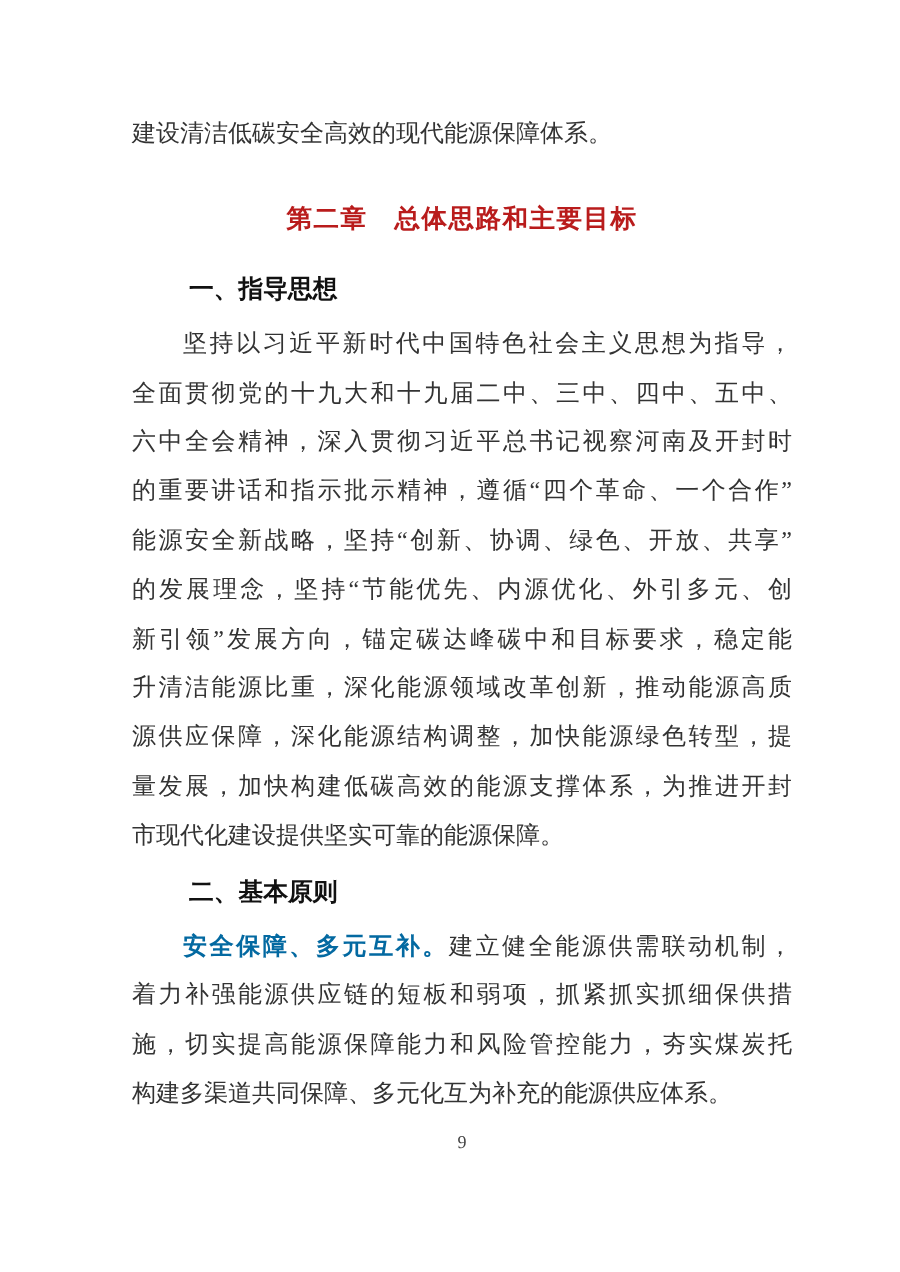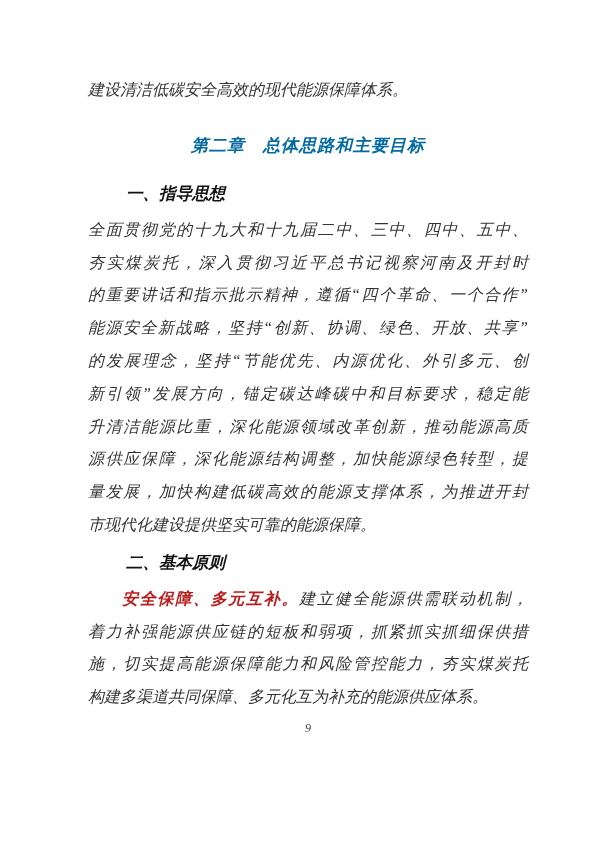--- a/index.html
+++ b/index.html
@@ -10,52 +10,51 @@
   .page {
     position: relative;
     width: 596px;
     height: 848px;
     background: #ffffff;
     box-sizing: border-box;
     padding: 74px 68px 0 88px;
     overflow: hidden;
     font-family: "Liberation Serif", "DejaVu Serif", serif;
     color: #333333;
-    font-style: italic;
   }
   .line {
     font-size: 16px;
     line-height: 32.8px;
     height: 32.8px;
     text-align: justify;
     text-align-last: justify;
     white-space: nowrap;
     color: #333333;
   }
   .line.end {
     text-align-last: left;
   }
   .line.indent {
     text-indent: 34px;
   }
   .line .lead {
     font-weight: 700;
-    color: #b91c1c;
+    color: #0369a1;
     font-family: "Liberation Sans", "DejaVu Sans", sans-serif;
     margin-top: 30px;
   }
   .chapter {
     margin: 22px 0 15px 0;
     font-size: 17px;
     line-height: 33px;
     height: 33px;
     font-weight: 700;
     text-align: center;
     letter-spacing: 1px;
-    color: #0369a1;
+    color: #b91c1c;
     font-family: "Liberation Sans", "DejaVu Sans", sans-serif;
   }
   .sec-heading {
     margin: 4px;
     font-size: 16.5px;
     line-height: 33px;
     height: 33px;
     font-weight: 700;
     text-indent: 34px;
     color: #111111;
@@ -78,22 +77,23 @@
 
 <div class="page">
 
   <div class="line end cont-line">建设清洁低碳安全高效的现代能源保障体系。</div>
 
   <h1 class="chapter">第二章　总体思路和主要目标</h1>
 
   <h2 class="sec-heading">一、指导思想</h2>
 
   <div class="para">
+      <div class="line indent">坚持以习近平新时代中国特色社会主义思想为指导，</div>
       <div class="line">全面贯彻党的十九大和十九届二中、三中、四中、五中、</div>
-      <div class="line">夯实煤炭托，深入贯彻习近平总书记视察河南及开封时</div>
+      <div class="line">六中全会精神，深入贯彻习近平总书记视察河南及开封时</div>
       <div class="line">的重要讲话和指示批示精神，遵循“四个革命、一个合作”</div>
       <div class="line">能源安全新战略，坚持“创新、协调、绿色、开放、共享”</div>
       <div class="line">的发展理念，坚持“节能优先、内源优化、外引多元、创</div>
       <div class="line">新引领”发展方向，锚定碳达峰碳中和目标要求，稳定能</div>
       <div class="line">升清洁能源比重，深化能源领域改革创新，推动能源高质</div>
       <div class="line">源供应保障，深化能源结构调整，加快能源绿色转型，提</div>
       <div class="line">量发展，加快构建低碳高效的能源支撑体系，为推进开封</div>
       <div class="line end">市现代化建设提供坚实可靠的能源保障。</div>
     </div>
 

